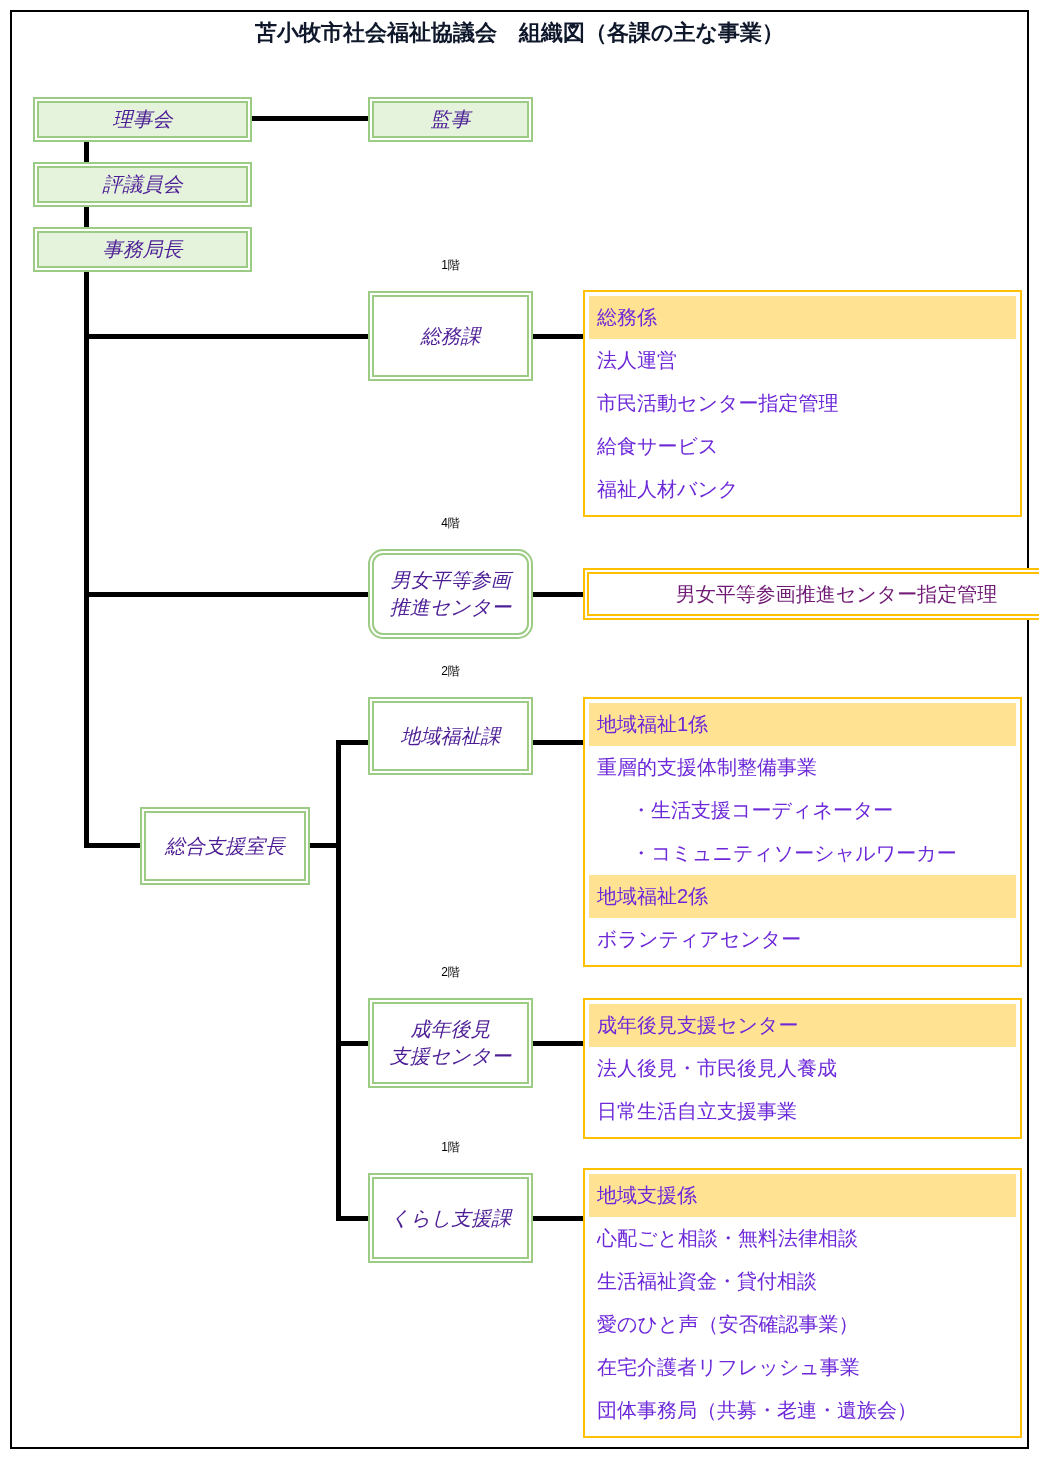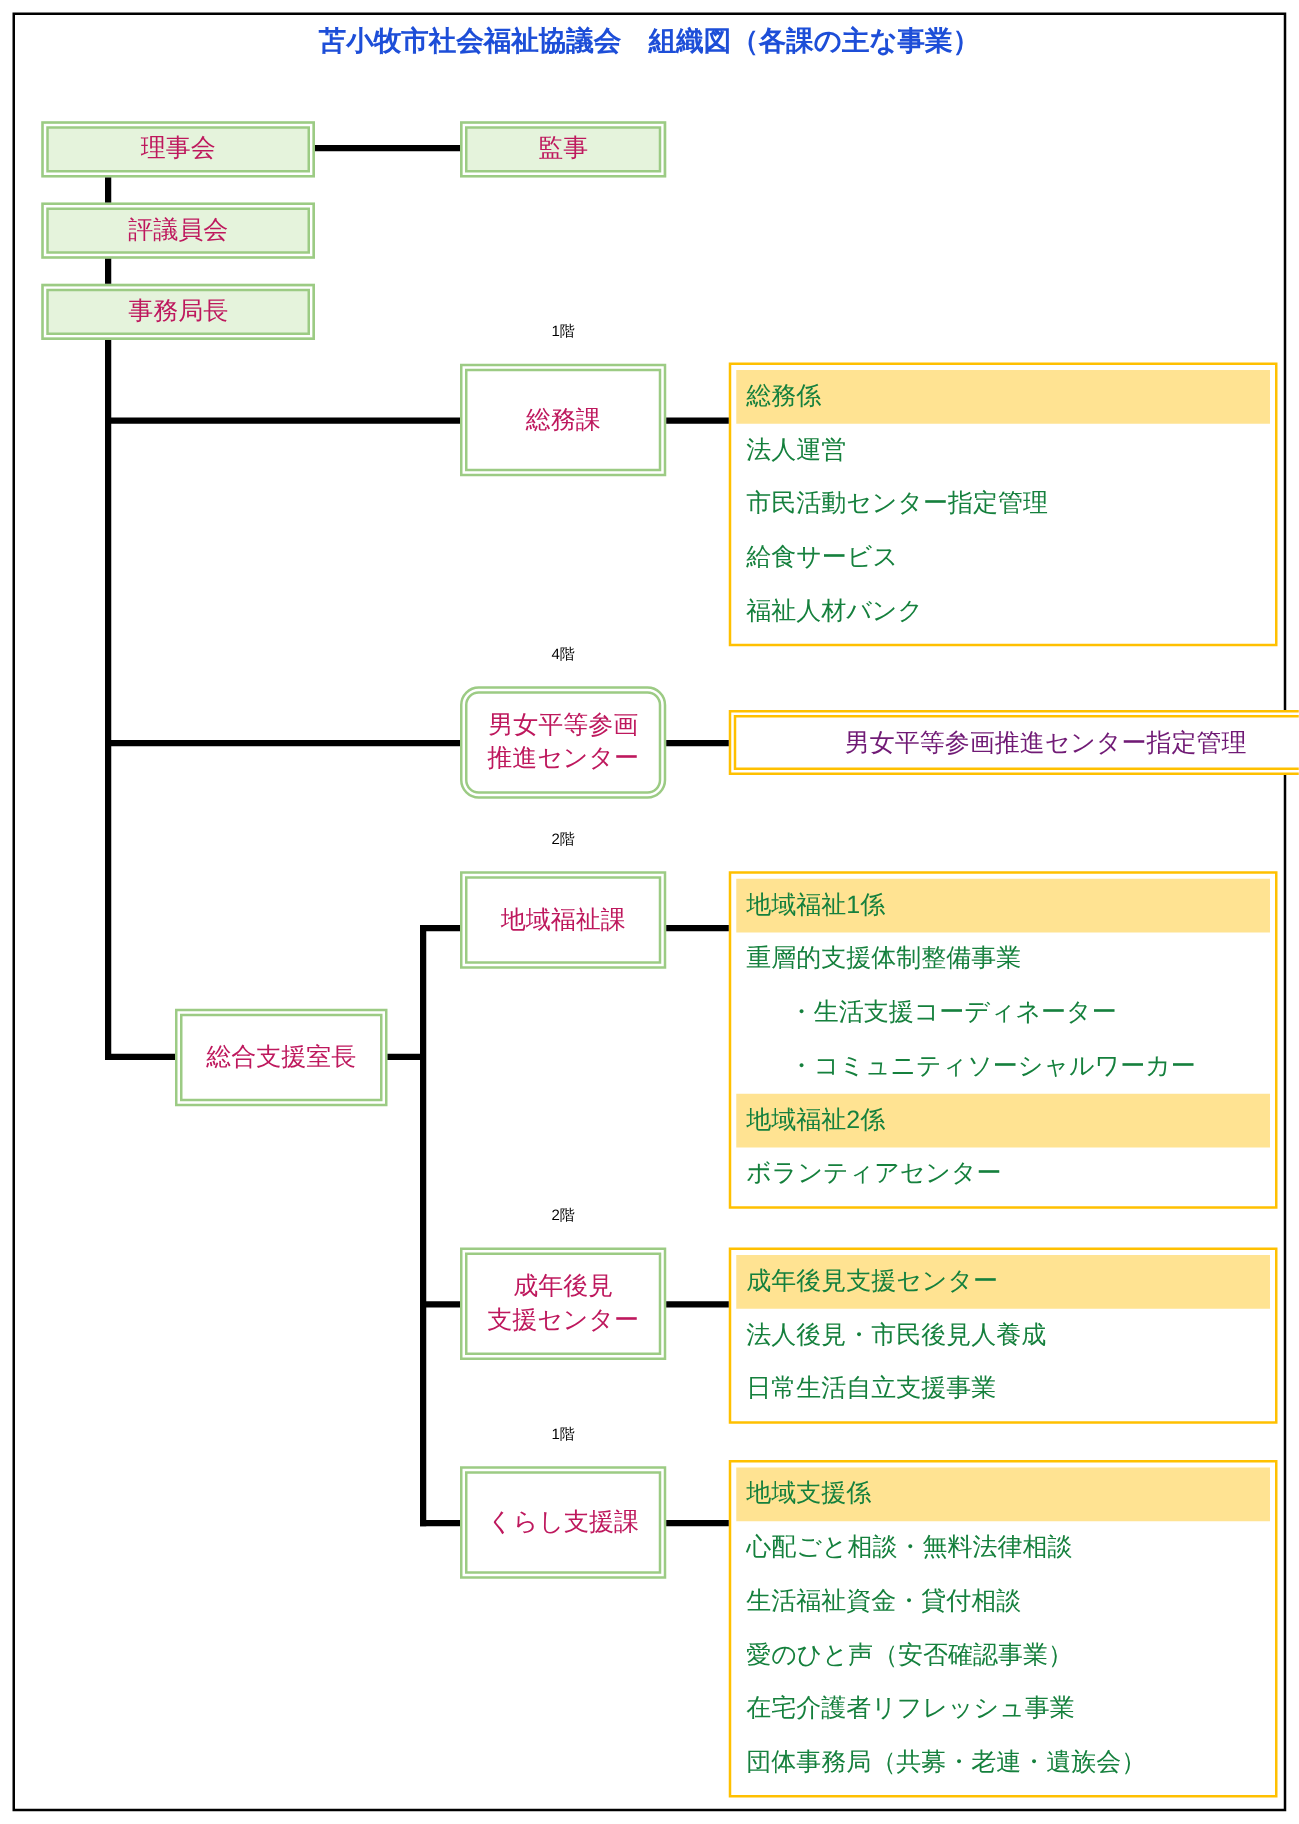--- a/index.html
+++ b/index.html
@@ -7,26 +7,26 @@
     --green-fill:#E5F3DC;
     --orange-border:#FFC000;
     --orange-fill:#FFE392;
     --line:#000000;
   }
   *{box-sizing:border-box;margin:0;padding:0;}
   body{background:#fff;font-family:"Liberation Sans","DejaVu Sans",sans-serif;}
   .page{position:relative;width:1039px;height:1459px;background:#fff;overflow:hidden;}
   .frame{position:absolute;left:10px;top:10px;right:10px;bottom:10px;border:2px solid #000;}
   .title{position:absolute;top:18px;left:0;width:100%;text-align:center;
-         font-size:22px;font-weight:bold;color:#1d4ed8;}
+         font-size:22px;font-weight:bold;color:#0f172a;}
 
   
   .gbox{position:absolute;display:flex;align-items:center;justify-content:center;
         background:#fff;border:6px double var(--green-border);
-        font-size:20px;color:#be185d;text-align:center;white-space:pre-line;line-height:1.35;}
+        font-size:20px;color:#4c1d95;text-align:center;white-space:pre-line;line-height:1.35;font-style:italic;}
   .gbox.fill{border:2px solid var(--green-border);
              box-shadow:inset 0 0 0 2px #fff,inset 0 0 0 4px var(--green-border);
              background:var(--green-fill);}
 
   #b-riji {left:33px; top:97px; width:219px;height:45px;}
   #b-kanji{left:368px;top:97px; width:165px;height:45px;}
   #b-hyogi{left:33px; top:162px;width:219px;height:45px;}
   #b-jimu {left:33px; top:227px;width:219px;height:45px;}
   #b-sogo {left:140px;top:807px;width:170px;height:78px;}
 
@@ -37,21 +37,21 @@
   #d4-box{left:368px;top:1173px;width:165px;height:90px;}
 
   .floor{position:absolute;left:368px;width:165px;height:28px;text-align:center;
          font-size:12px;color:#000;}
   #d0-floor{top:257px;} #d1-floor{top:515px;} #d2-floor{top:663px;}
   #d3-floor{top:964px;} #d4-floor{top:1139px;}
 
   
   .obox{position:absolute;left:583px;width:439px;background:#fff;
         border:2px solid var(--orange-border);padding:4px;}
-  .obox .row{height:43px;line-height:43px;font-size:20px;color:#15803d;
+  .obox .row{height:43px;line-height:43px;font-size:20px;color:#6d28d9;
              padding-left:8px;white-space:nowrap;overflow:hidden;}
   .obox .row.header{background:var(--orange-fill);}
   .obox .row.indent{padding-left:42px;}
   #d0-detail{top:290px;height:227px;}
   #d2-detail{top:697px;height:270px;}
   #d3-detail{top:998px;height:141px;}
   #d4-detail{top:1168px;height:270px;}
   .obox-single{position:absolute;left:583px;top:568px;width:507px;height:52px;
         background:#fff;border:6px double var(--orange-border);
         display:flex;align-items:center;justify-content:center;font-size:20px;color:#701a75;}

